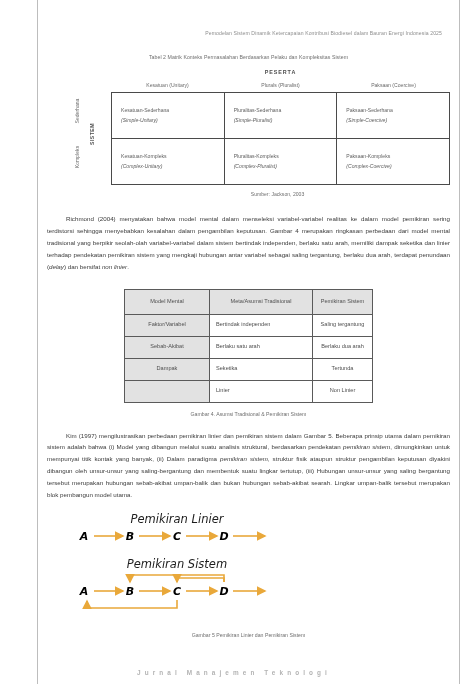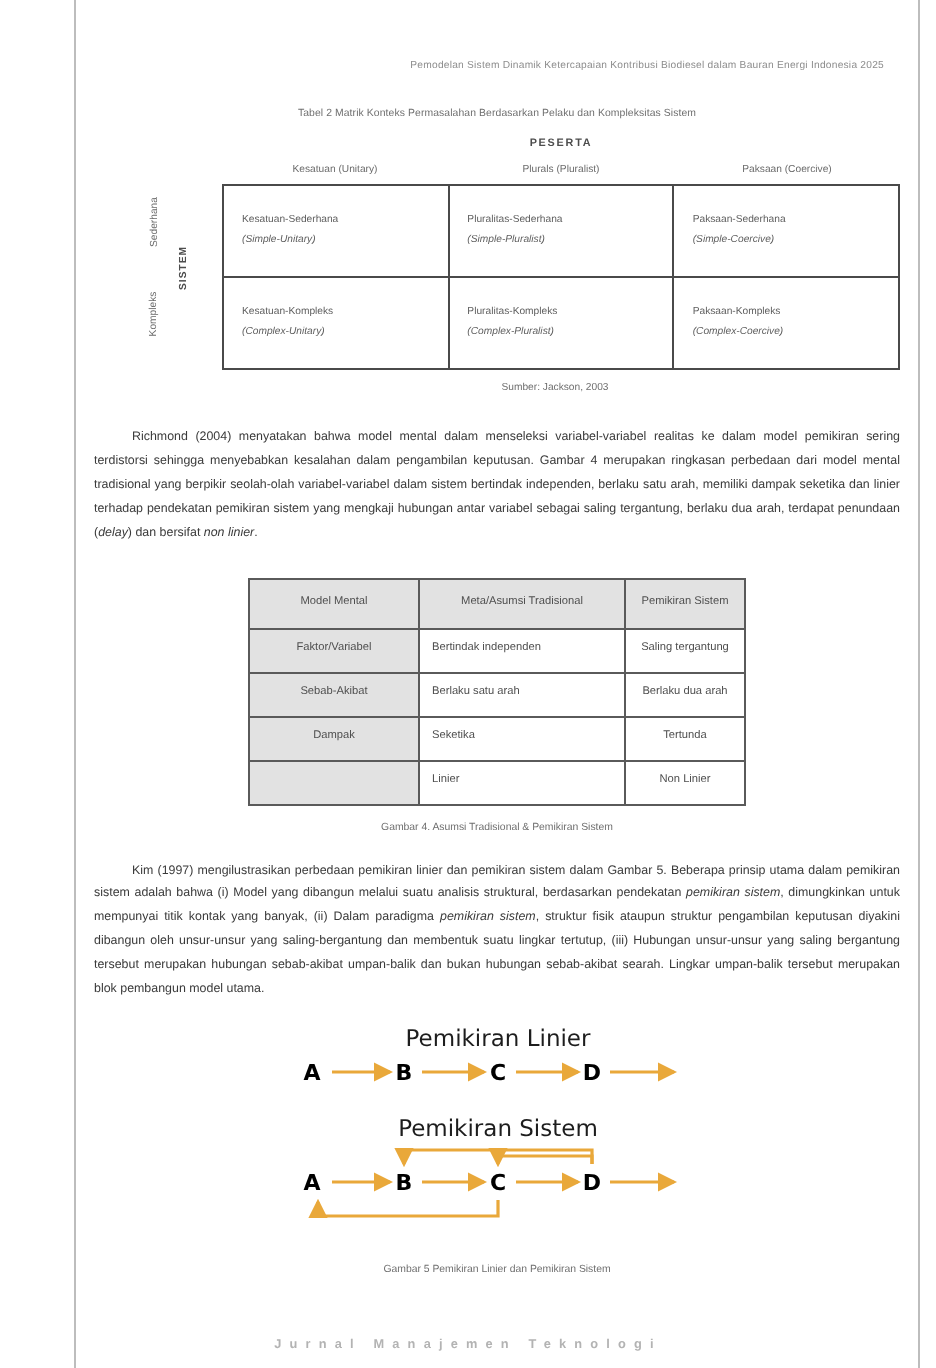--- a/index.html
+++ b/index.html
@@ -206,21 +206,21 @@
     text-align: center;
     font-size: 5.2px;
     color: #6f6f6f;
     margin-top: 8px;
   }
 
   
   .g5-wrap {
     margin-top: 11px;
     display: flex;
-    justify-content: center;
+    font-style: italic;
   }
 
   
   .footer {
     position: absolute;
     left: 0;
     right: 0;
     bottom: 8px;
     text-align: center;
     font-size: 6.4px;

